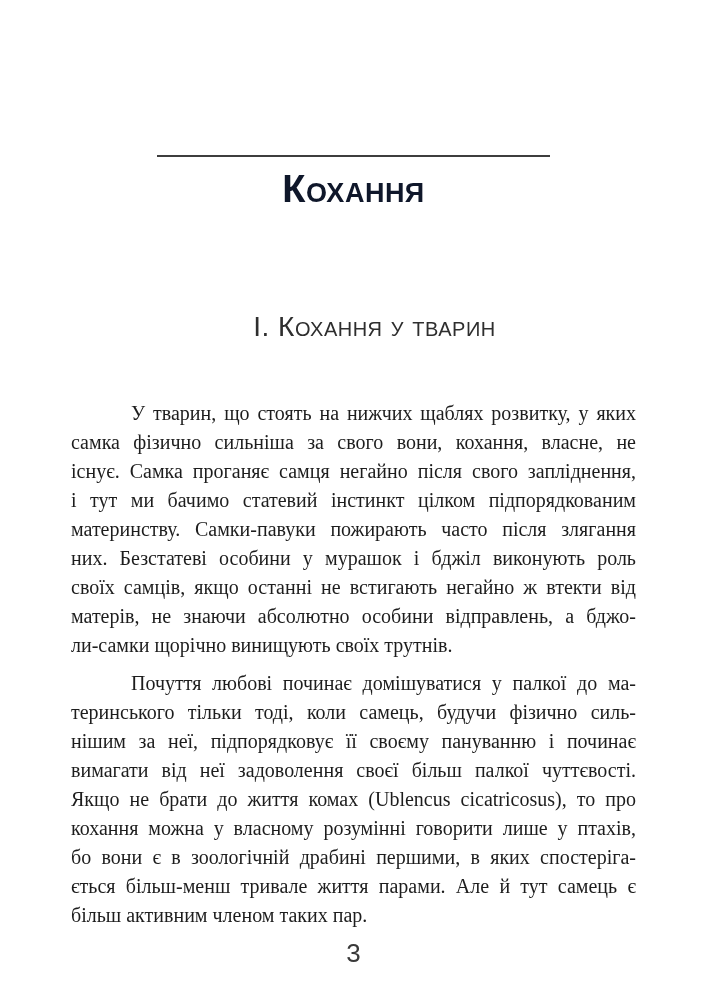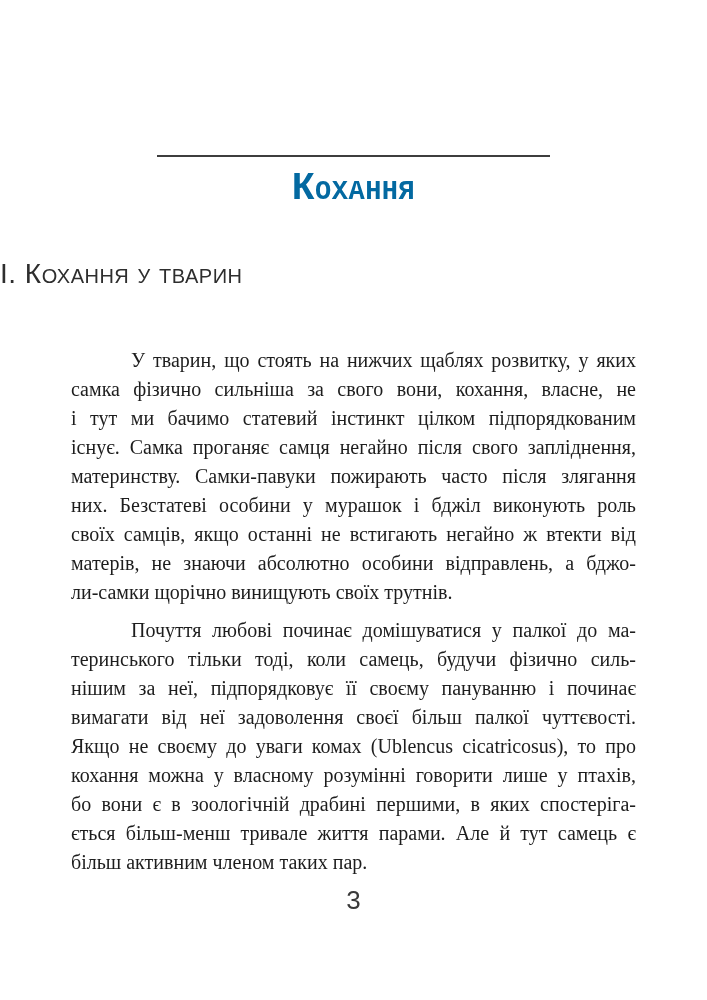--- a/index.html
+++ b/index.html
@@ -17,38 +17,39 @@
   }
   .rule {
     width: 393px;
     height: 2px;
     background: #3d3d3d;
     margin: 155px auto 0 auto;
   }
   .chapter-title {
     margin: 10px auto 0 auto;
     text-align: center;
-    font-family: Liberation Mono, monospace;
+    font-family: Liberation Sans, sans-serif;
     font-weight: bold;
     font-size: 38px;
     line-height: 44px;
     font-variant-caps: small-caps;
     letter-spacing: 0.5px;
-    color: #0369a1;
+    color: #0f172a;
   }
   .section-heading {
-    margin: 46px auto 0 auto;
-    text-align: left;
+    margin: 99px auto 0 auto;
+    text-align: center;
     font-family: "Liberation Sans", sans-serif;
     font-weight: normal;
     font-size: 28px;
     line-height: 34px;
     font-variant-caps: small-caps;
     letter-spacing: 0.5px;
     color: #2e2e2e;
+    padding-left: 42px;
   }
   .body-text {
     width: 565px;
     margin: 55px auto 8px auto;
     font-family: "Liberation Serif", serif;
     font-size: 20px;
     line-height: 29px;
     color: #1d1d1d;
   }
   .paragraph { margin: 0; }
@@ -83,35 +84,35 @@
 
   <div class="chapter-title">Кохання</div>
 
   <div class="section-heading">І. Кохання у тварин</div>
 
   <div class="body-text">
 
     <div class="paragraph">
       <div class="line first">У тварин, що стоять на нижчих щаблях розвитку, у яких</div>
       <div class="line">самка фізично сильніша за свого вони, кохання, власне, не</div>
+      <div class="line">існує. Самка проганяє самця негайно після свого запліднення,</div>
       <div class="line">і тут ми бачимо статевий інстинкт цілком підпорядкованим</div>
-      <div class="line">існує. Самка проганяє самця негайно після свого запліднення,</div>
       <div class="line">материнству. Самки-павуки пожирають часто після злягання</div>
       <div class="line">них. Безстатеві особини у мурашок і бджіл виконують роль</div>
       <div class="line">своїх самців, якщо останні не встигають негайно ж втекти від</div>
       <div class="line">матерів, не знаючи абсолютно особини відправлень, а бджо-</div>
       <div class="line last">ли-самки щорічно винищують своїх трутнів.</div>
     </div>
 
     <div class="paragraph">
       <div class="line first">Почуття любові починає домішуватися у палкої до ма-</div>
       <div class="line">теринського тільки тоді, коли самець, будучи фізично силь-</div>
       <div class="line">нішим за неї, підпорядковує її своєму пануванню і починає</div>
       <div class="line">вимагати від неї задоволення своєї більш палкої чуттєвості.</div>
-      <div class="line">Якщо не своєму до уваги комах (Ublencus cicatricosus), то про</div>
+      <div class="line">Якщо не брати до життя комах (Ublencus cicatricosus), то про</div>
       <div class="line">кохання можна у власному розумінні говорити лише у птахів,</div>
       <div class="line">бо вони є в зоологічній драбині першими, в яких спостеріга-</div>
       <div class="line">ється більш-менш тривале життя парами. Але й тут самець є</div>
       <div class="line last">більш активним членом таких пар.</div>
     </div>
 
   </div>
 
   <div class="page-number">3</div>
 

